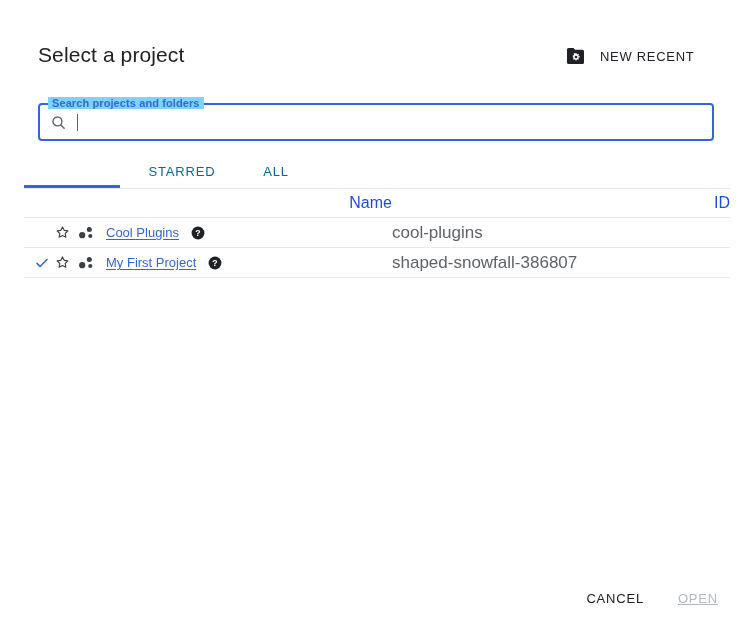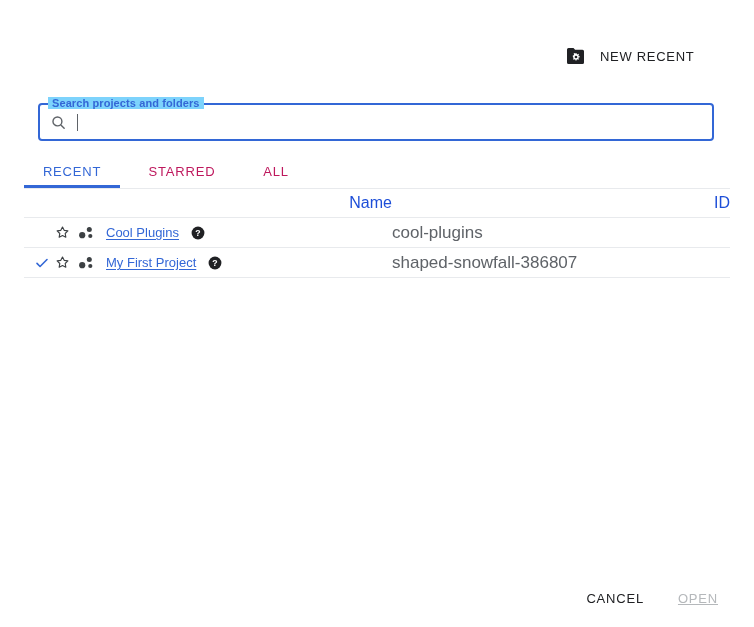--- a/index.html
+++ b/index.html
@@ -133,21 +133,21 @@
   .tab {
     position: absolute;
     top: 0;
     height: 33px;
     display: flex;
     align-items: center;
     justify-content: center;
     font-size: 13px;
     font-weight: 500;
     letter-spacing: 0.8px;
-    color: #be185d;
+    color: #0369a1;
     cursor: pointer;
     user-select: none;
   }
   .tab.active { color: #3367d6; }
   .tab-0 { left: 0px;   width: 96px; }
   .tab-1 { left: 112px; width: 92px; }
   .tab-2 { left: 224px; width: 56px; }
   .tab-indicator {
     position: absolute;
     left: 0;
@@ -246,20 +246,21 @@
     cursor: pointer;
   }
   .footer-btn.cancel { color: #202124; }
   .footer-btn.open { color: #b5b8bb; cursor: default; text-decoration: underline; }
 </style>
 </head>
 <body>
 
 <div class="dialog-header">
 
+  <div class="page-title">Select a project</div>
 
   <button class="new-project-btn">
     <span class="np-icon-wrap">
       <svg class="np-icon" viewBox="0 0 24 24" aria-hidden="true">
         <path fill="#202124" d="M3 5.5A1.5 1.5 0 0 1 4.5 4h5l1.6 1.8h7.4A1.5 1.5 0 0 1 20 7.3v11.2a1.5 1.5 0 0 1-1.5 1.5h-14A1.5 1.5 0 0 1 3 18.5v-13z"></path>
         <path fill="#ffffff" d="M11.5 9.1h1l.17 1.02c.27.08.52.19.75.33l.85-.58.71.71-.58.85c.14.23.25.48.33.75l1.02.17v1l-1.02.17c-.8.27-.19.52-.33.75l.58.85-.71.71-.85-.58c-.23.14-.48.25-.75.33l-.17 1.02h-1l-.17-1.02a3 3 0 0 1-.75-.33l-.85.58-.71-.71.58-.85a3 3 0 0 1-.33-.75L8.8 12.5v-1l1.02-.17c.08-.27.19-.52.33-.75l-.58-.85.71-.71.85.58c.23-.14.48-.25.75-.33L11.5 9.1zm.5 2.55a1.35 1.35 0 1 0 0 2.7 1.35 1.35 0 0 0 0-2.7z"></path>
       </svg>
     </span>
     <span class="np-label">NEW RECENT</span>
   </button>
@@ -274,23 +275,20 @@
         <path fill="none" stroke="#5f6368" stroke-width="2" d="M10.5 4.2a6.3 6.3 0 1 0 0 12.6 6.3 6.3 0 0 0 0-12.6z"></path>
         <path fill="none" stroke="#5f6368" stroke-width="2" stroke-linecap="round" d="M15.4 15.4 20 20"></path>
       </svg>
     </span>
     <span class="caret"></span>
     <input class="search-input" type="text" value="" placeholder="" style="">
   </div>
 </div>
 
 <div class="tabs">
-  <div class="tab tab-0 active">
-    <span>RECENT</span>
-  </div>
   <div class="tab tab-1">
     <span>STARRED</span>
   </div>
   <div class="tab tab-2">
     <span>ALL</span>
   </div>
   <div class="tab-indicator"></div>
 </div>
 
 <table class="project-table">

